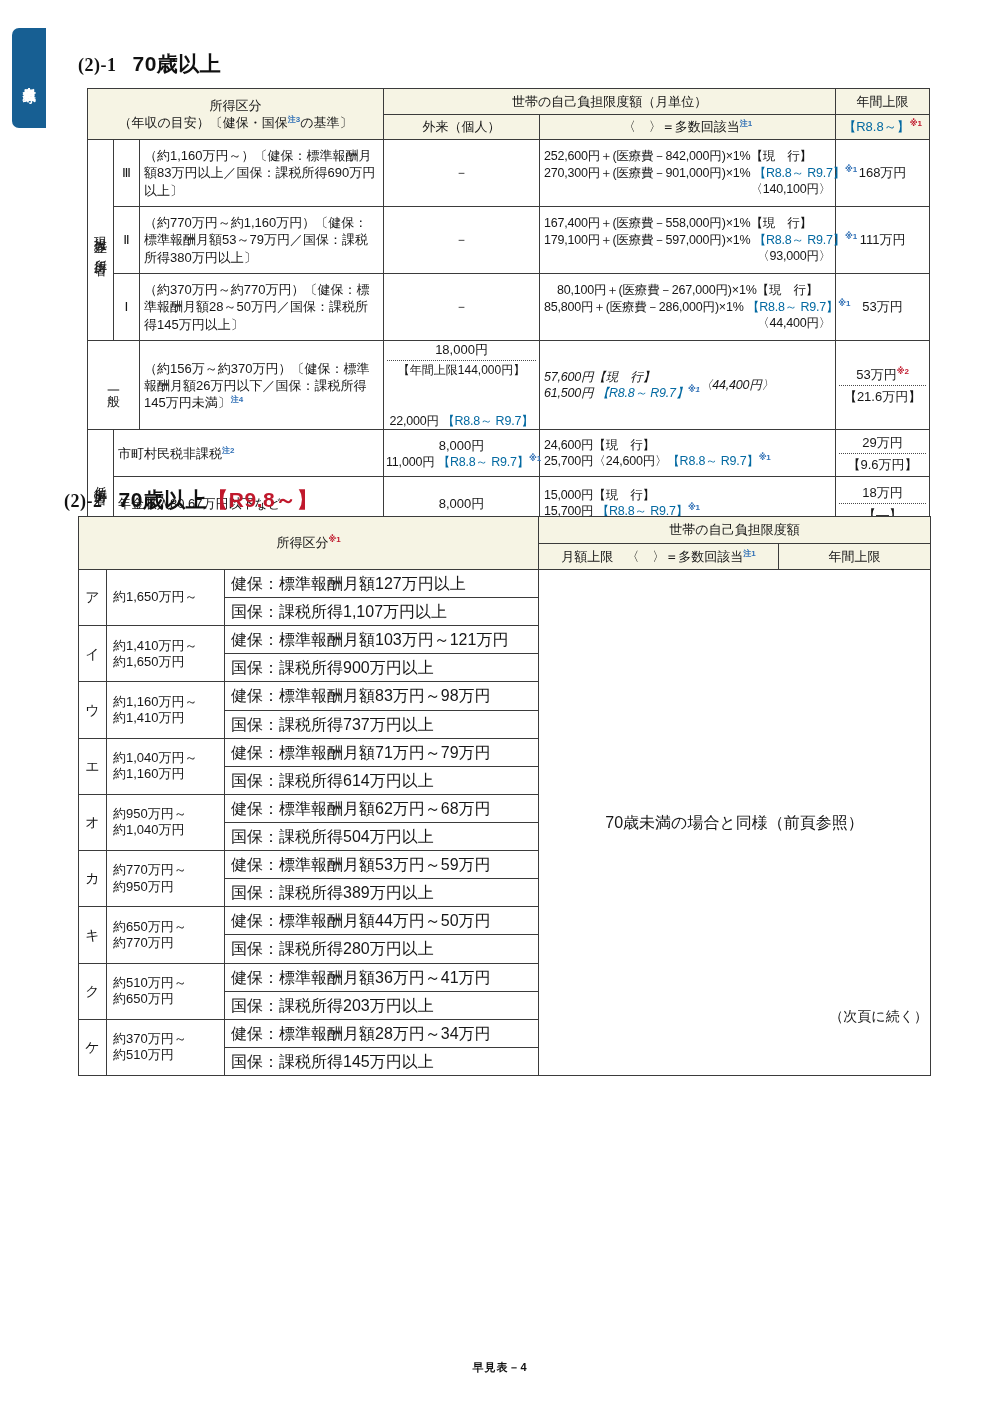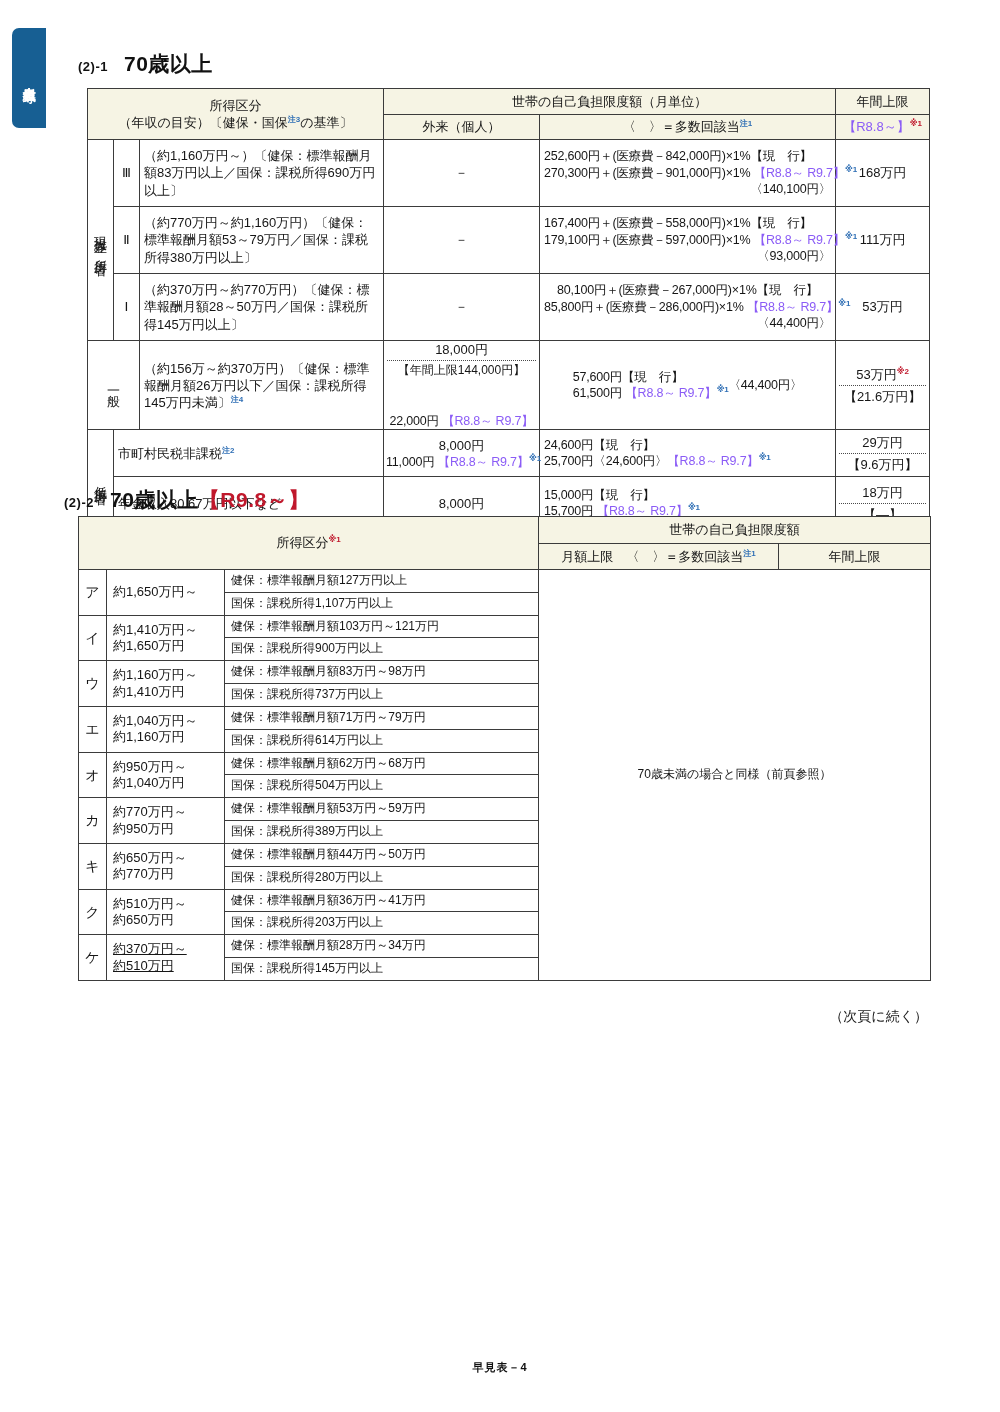--- a/index.html
+++ b/index.html
@@ -39,21 +39,21 @@
 
   
   .sec-title {
     position: absolute;
     font-size: 21px;
     font-weight: 700;
     letter-spacing: 0.5px;
     color: #111111;
     white-space: nowrap;
   }
-  .sec-title .num { font-size: 13px; }
+  .sec-title .num { font-size: 18px; font-family: Liberation Serif, serif; }
   .sec-title .gap { display: inline-block; width: 16px; }
   .sec-title .red { color: #c0182c; }
 
   
   table.doc {
     border-collapse: collapse;
     table-layout: fixed;
     position: absolute;
     background: #ffffff;
   }
@@ -78,34 +78,34 @@
     text-orientation: upright;
     letter-spacing: 2px;
     margin: 0 auto;
     line-height: 1;
   }
   .vwrap { display: flex; align-items: center; justify-content: center; height: 100%; }
 
   
   sup.b { color: #2f6fb5; font-size: 8px; vertical-align: super; font-weight: 600; }
   sup.r { color: #c0182c; font-size: 8px; vertical-align: super; font-weight: 600; }
-  .red { color: #8b5cf6; }
+  .red { color: #0369a1; }
 
   
   .split > .top { padding-bottom: 2px; text-align: center; }
   .split > .bot { padding-top: 2px; border-top: 1px dotted #4a4a4a; }
   .split { display: block; }
 
   .fml { font-size: 12.5px; letter-spacing: -0.2px; white-space: nowrap; }
   .sub-right { text-align: right; }
 
   .dash { font-size: 15px; }
 
   
-  table.t2 td { font-size: 12px; padding: 3px 6px; }
+  table.t2 td { font-size: 16px; padding: 3px 6px; }
   .t2 .kana { text-align: center; font-size: 14px; }
   .t2 .inc  { font-size: 13px; line-height: 1.25; }
 
   
   .cont-note {
     position: absolute;
     font-size: 14px;
     color: #1a1a1a;
   }
   .page-num {
@@ -206,21 +206,21 @@
       <td class="ctr" style="padding:0 3px;">
         <div class="split">
           <div class="top">18,000円</div>
           <div class="bot">
             <div style="font-size:12px;">【年間上限144,000円】</div>
             <div class="fml" style="text-align:center;margin-top:34px;"><span>22,000円</span> <span class="red">【R8.8～ R9.7】</span></div>
           </div>
         </div>
       </td>
       <td class="lft">
-        <div style="display:flex; align-items:center; justify-content:center;">
+        <div style="display:flex; align-items:center; justify-content:flex-start;font-style:italic;">
           <div>
             <div class="fml">57,600円【現　行】</div>
             <div class="fml"><span>61,500円</span> <span class="red">【R8.8～ R9.7】</span><sup class="b">※1</sup></div>
           </div>
           <div class="fml">〈44,400円〉</div>
         </div>
       </td>
       <td class="ctr" style="padding:0 3px;">
         <div class="split">
           <div class="top"><span>53万円</span><sup class="r">※2</sup></div>
@@ -367,21 +367,21 @@
       <td class="inc" rowspan="2" style="white-space:pre-line;">約510万円～
 約650万円</td>
       <td class="lft">健保：標準報酬月額36万円～41万円</td>
     </tr>
     <tr>
       <td class="lft">国保：課税所得203万円以上</td>
     </tr>
 
     <tr>
       <td class="kana" rowspan="2">ケ</td>
-      <td class="inc" rowspan="2" style="white-space:pre-line;text-decoration:underline;">約370万円～
+      <td class="inc" rowspan="2" style="white-space:pre-line;">約370万円～
 約510万円</td>
       <td class="lft">健保：標準報酬月額28万円～34万円</td>
     </tr>
     <tr>
       <td class="lft">国保：課税所得145万円以上</td>
     </tr>
   </tbody>
 </table>
 
 <div class="cont-note" style="right:72px; top:1008px;">（次頁に続く）</div>

